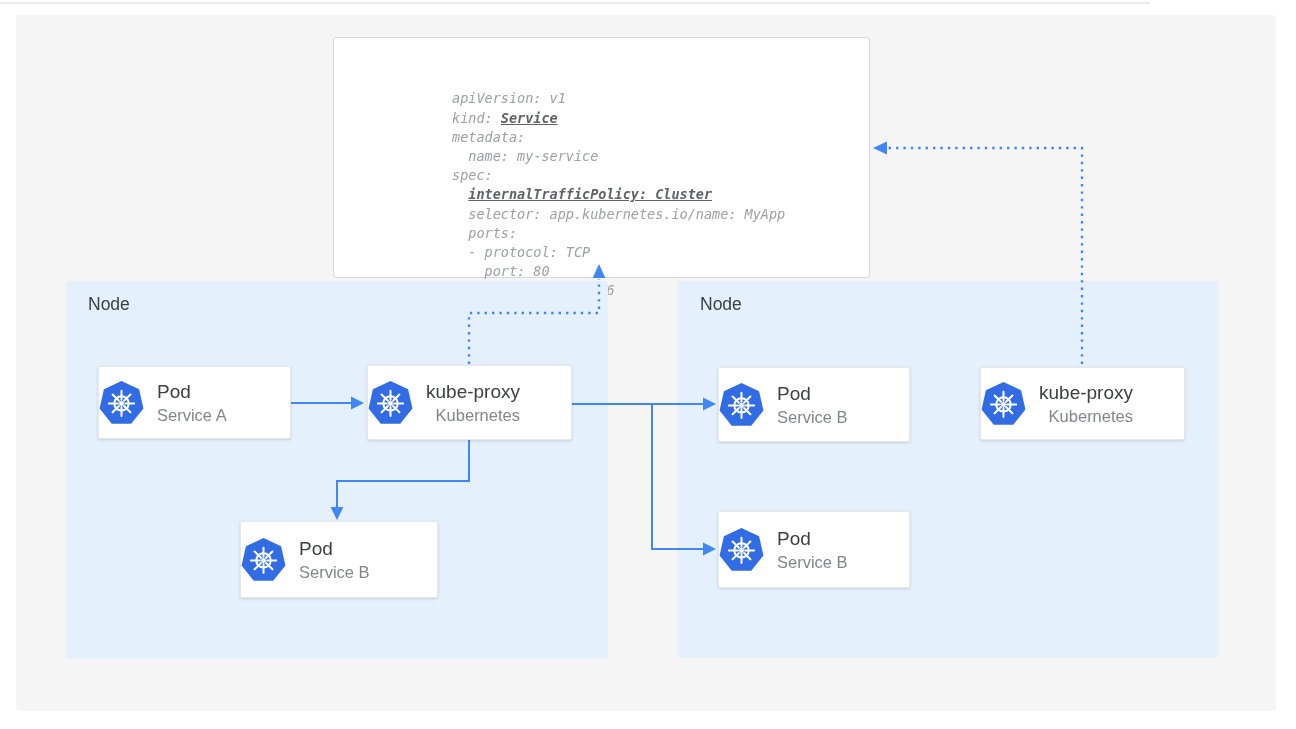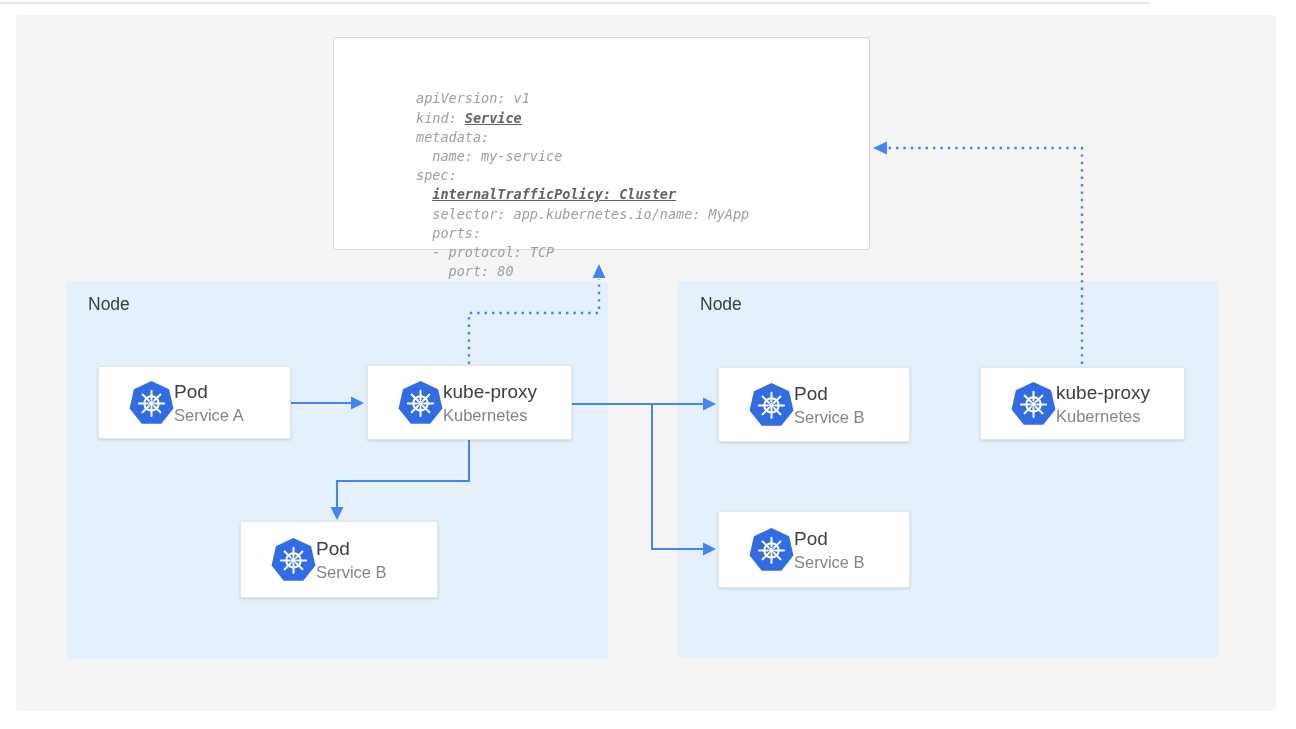--- a/index.html
+++ b/index.html
@@ -17,25 +17,25 @@
   }
   .panel {
     position: absolute; left: 16px; top: 15px;
     width: 1260px; height: 696px;
     background: var(--panel-bg, #f5f5f6);
     border-radius: 4px;
   }
   
   .yaml-box {
     position: absolute; left: 333px; top: 37px;
-    width: 537px; height: 213px;
+    width: 537px; height: 241px;
     background: #ffffff;
     border: 1.5px solid #d6d9dd;
     border-radius: 3px;
-    padding: 13px 0 0 82px;
+    padding: 13px 0 0 118px;
     font-family: "DejaVu Sans Mono", monospace;
     font-style: italic;
     font-size: 13.5px;
     line-height: 19.2px;
     color: var(--code-gray, #9aa0a6);
     white-space: pre;
   }
   .yaml-box .b {
     font-weight: bold;
     color: var(--code-bold-gray, #5f6368);
@@ -57,37 +57,38 @@
   }
   
   .card {
     position: absolute;
     background: #ffffff;
     border: 1px solid #e7e7e7;
     border-radius: 2px;
     box-shadow: 0 1px 3px rgba(60,64,67,.18);
     display: flex;
     align-items: center;
-    padding-left: 30px;
+    gap: 13px;
   }
   .card-1 { left:  98px; top: 366px; width: 193px; height: 73px; }
   .card-2 { left: 367px; top: 365px; width: 205px; height: 75px; }
   .card-3 { left: 240px; top: 521px; width: 198px; height: 77px; }
   .card-4 { left: 718px; top: 367px; width: 192px; height: 75px; }
   .card-5 { left: 718px; top: 511px; width: 192px; height: 77px; }
   .card-6 { left: 980px; top: 367px; width: 205px; height: 73px; }
   .card .k8s-icon { width: 45px; height: 47px; flex: 0 0 auto; }
   .card-text { display: flex; flex-direction: column; }
   .card-title {
     font-size: 19px; line-height: 24px;
     color: var(--title-text, #3c4043);
   }
   .card-subtitle {
     font-size: 16.5px; line-height: 22px;
     color: var(--subtitle-text, #80868b);
+    text-align: right;
   }
   
   svg.connectors {
     position: absolute; left: 0; top: 0;
     width: 1296px; height: 729px;
     pointer-events: none;
   }
   .edge-solid {
     stroke: var(--arrow-blue, #4285f4);
     stroke-width: 2px;

